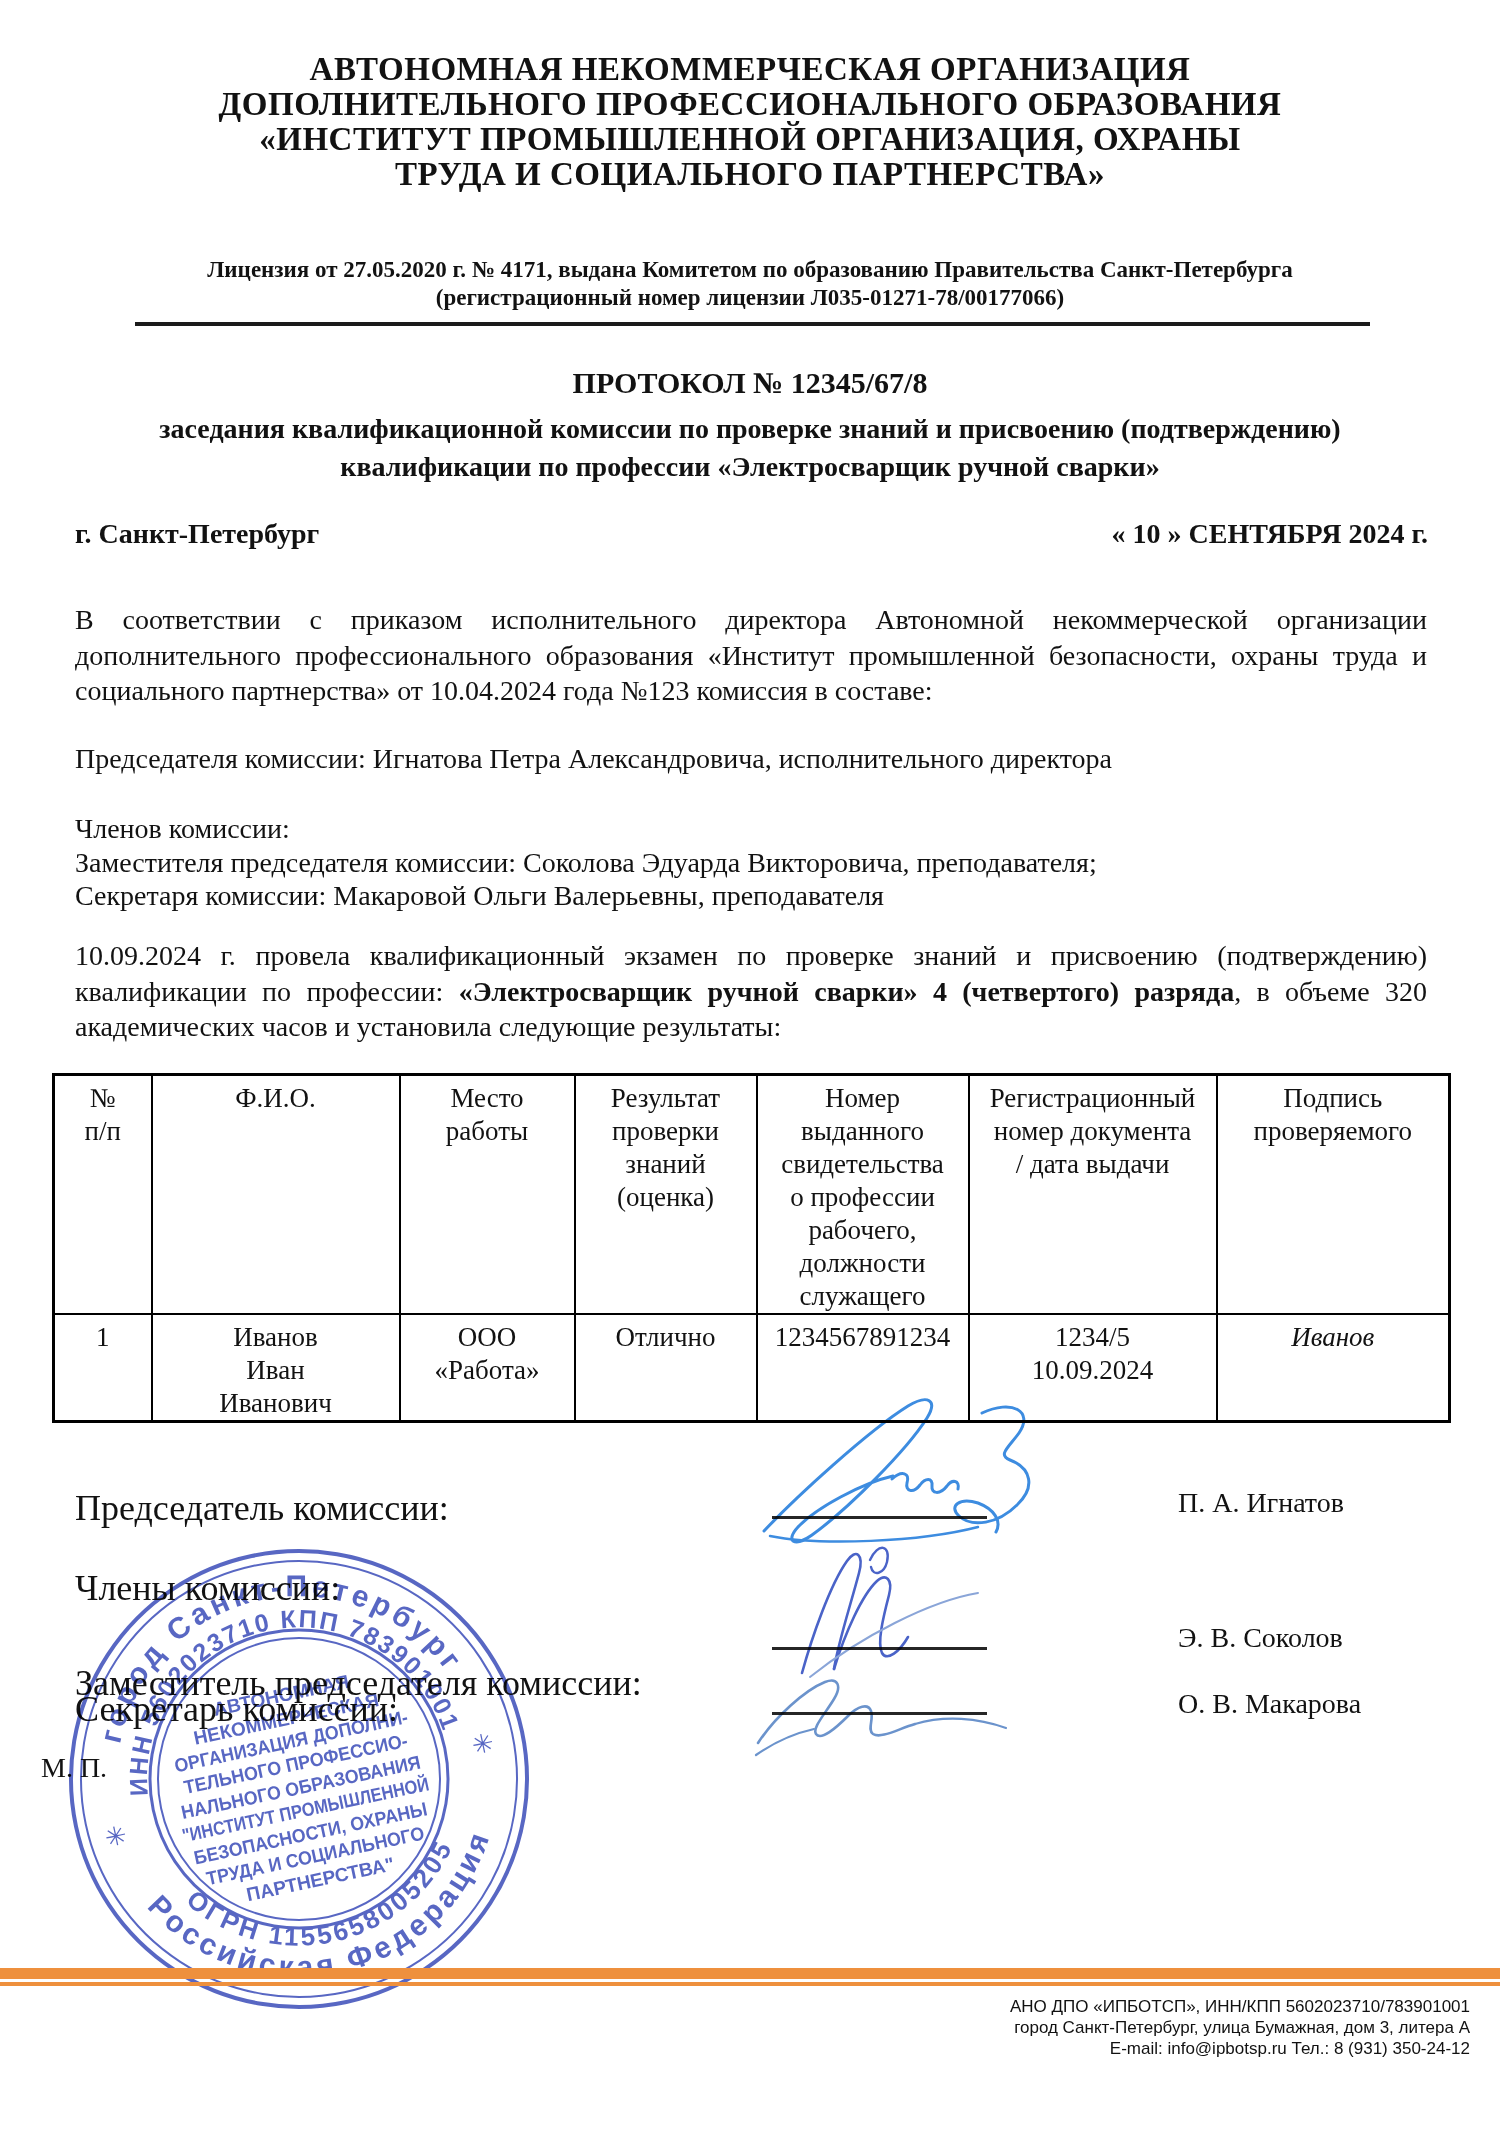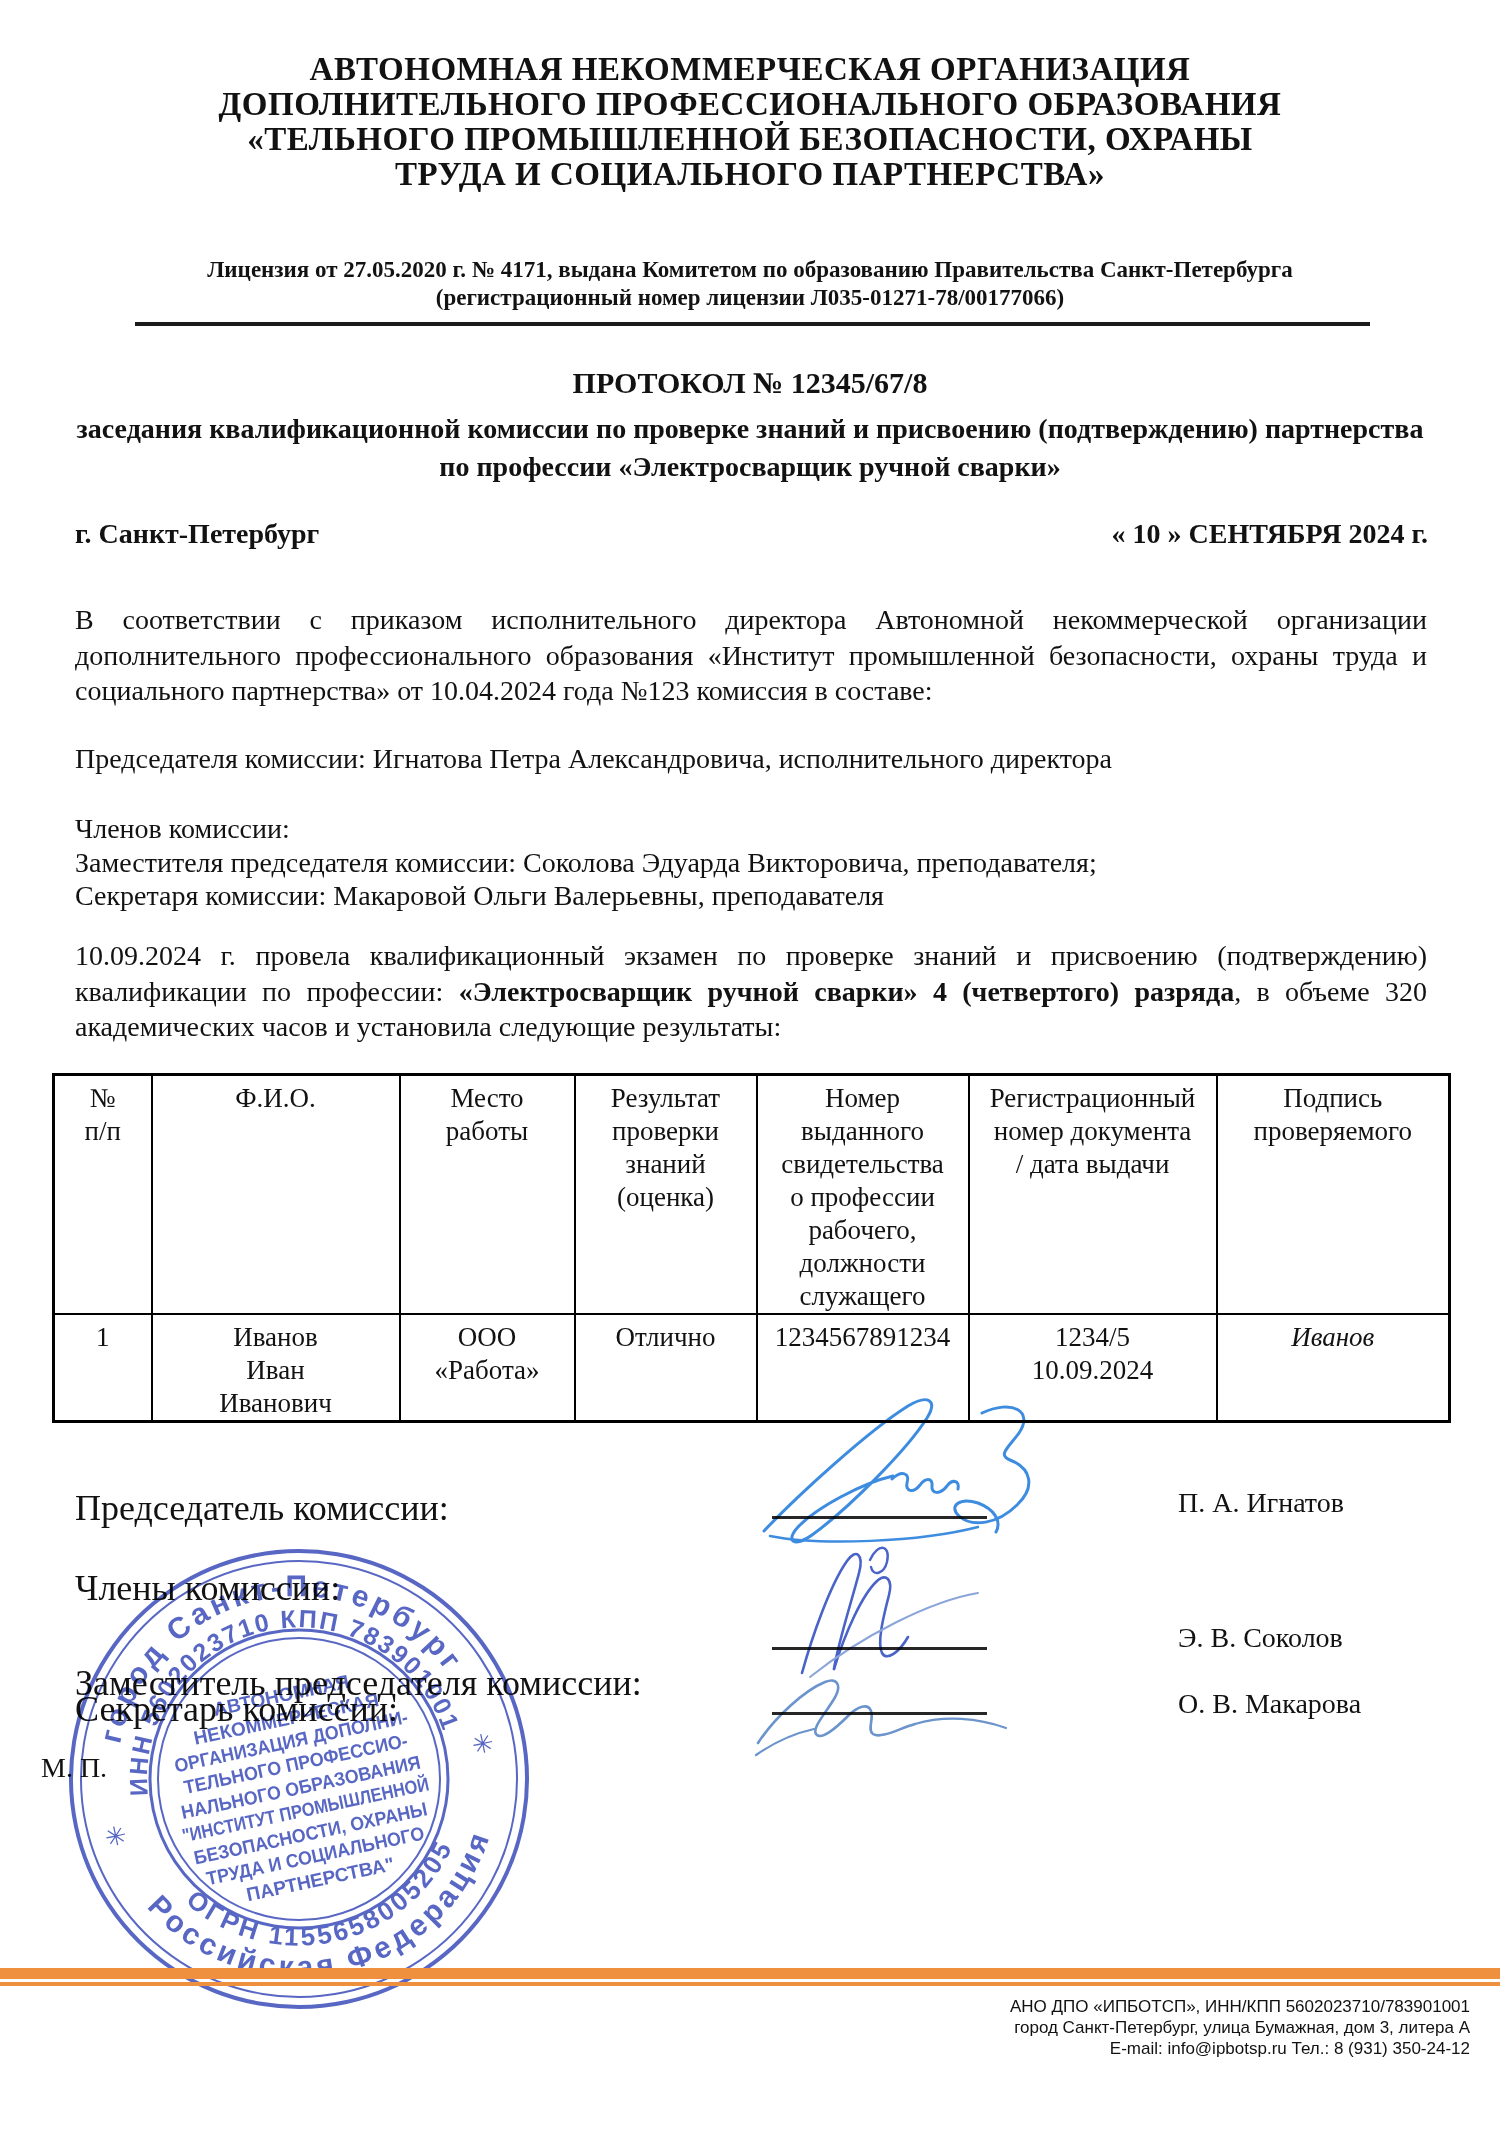--- a/index.html
+++ b/index.html
@@ -52,33 +52,33 @@
     font-size:17px;line-height:21px;color:#111;}
 </style>
 </head>
 <body>
 
 <div class="page">
 
   <div class="abs org-name">
     <div>АВТОНОМНАЯ НЕКОММЕРЧЕСКАЯ ОРГАНИЗАЦИЯ</div>
     <div>ДОПОЛНИТЕЛЬНОГО ПРОФЕССИОНАЛЬНОГО ОБРАЗОВАНИЯ</div>
-    <div>«ТЕЛЬНОГО ПРОМЫШЛЕННОЙ БЕЗОПАСНОСТИ, ОХРАНЫ</div>
+    <div>«ИНСТИТУТ ПРОМЫШЛЕННОЙ ОРГАНИЗАЦИЯ, ОХРАНЫ</div>
     <div>ТРУДА И СОЦИАЛЬНОГО ПАРТНЕРСТВА»</div>
   </div>
 
   <div class="abs license">
     <div>Лицензия от 27.05.2020 г. № 4171, выдана Комитетом по образованию Правительства Санкт-Петербурга</div>
     <div>(регистрационный номер лицензии Л035-01271-78/00177066)</div>
   </div>
 
   <div class="abs rule"></div>
 
   <div class="abs title">ПРОТОКОЛ № 12345/67/8</div>
-  <div class="abs subtitle">заседания квалификационной комиссии по проверке знаний и присвоению (подтверждению) партнерства по профессии «Электросварщик ручной сварки»</div>
+  <div class="abs subtitle">заседания квалификационной комиссии по проверке знаний и присвоению (подтверждению) квалификации по профессии «Электросварщик ручной сварки»</div>
 
   <div class="abs cityrow">
     <span>г. Санкт-Петербург</span>
     <span>« 10 » СЕНТЯБРЯ 2024 г.</span>
   </div>
 
   <div class="abs para p1">В соответствии с приказом исполнительного директора Автономной некоммерческой организации дополнительного профессионального образования «Институт промышленной безопасности, охраны труда и социального партнерства» от 10.04.2024 года №123 комиссия в составе:</div>
 
   <div class="abs chairman">Председателя комиссии: Игнатова Петра Александровича, исполнительного директора</div>
 

